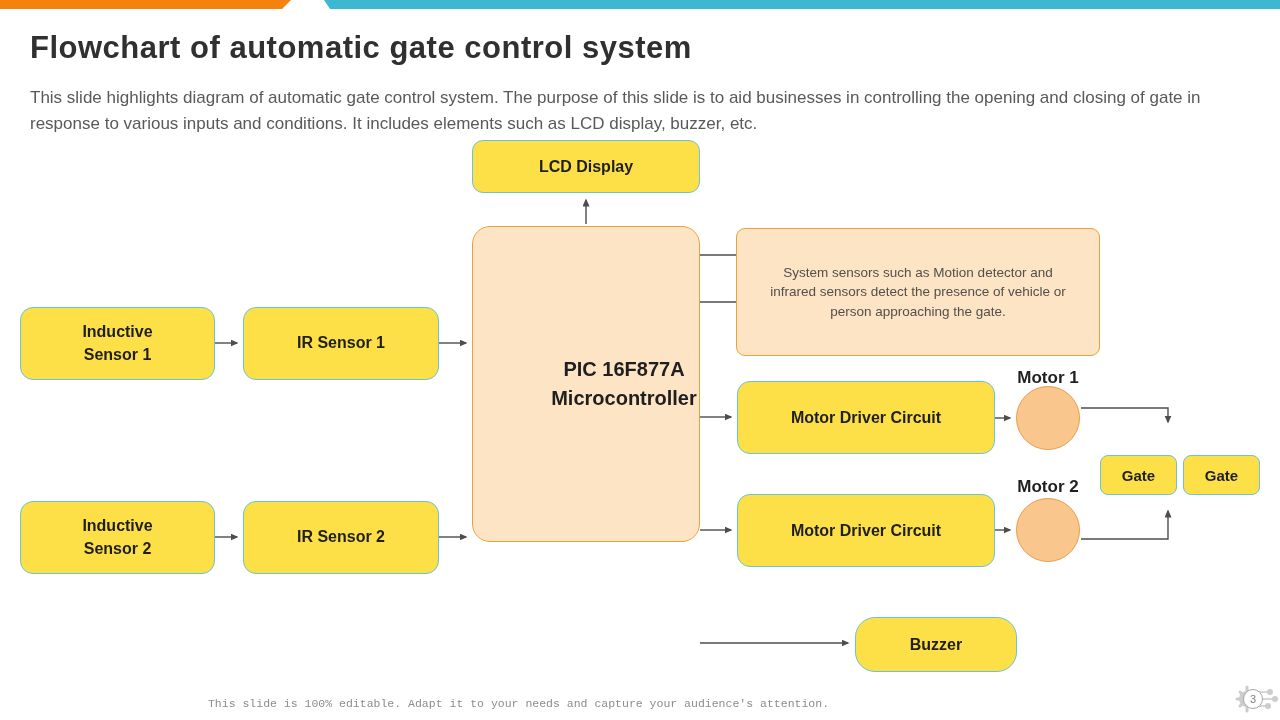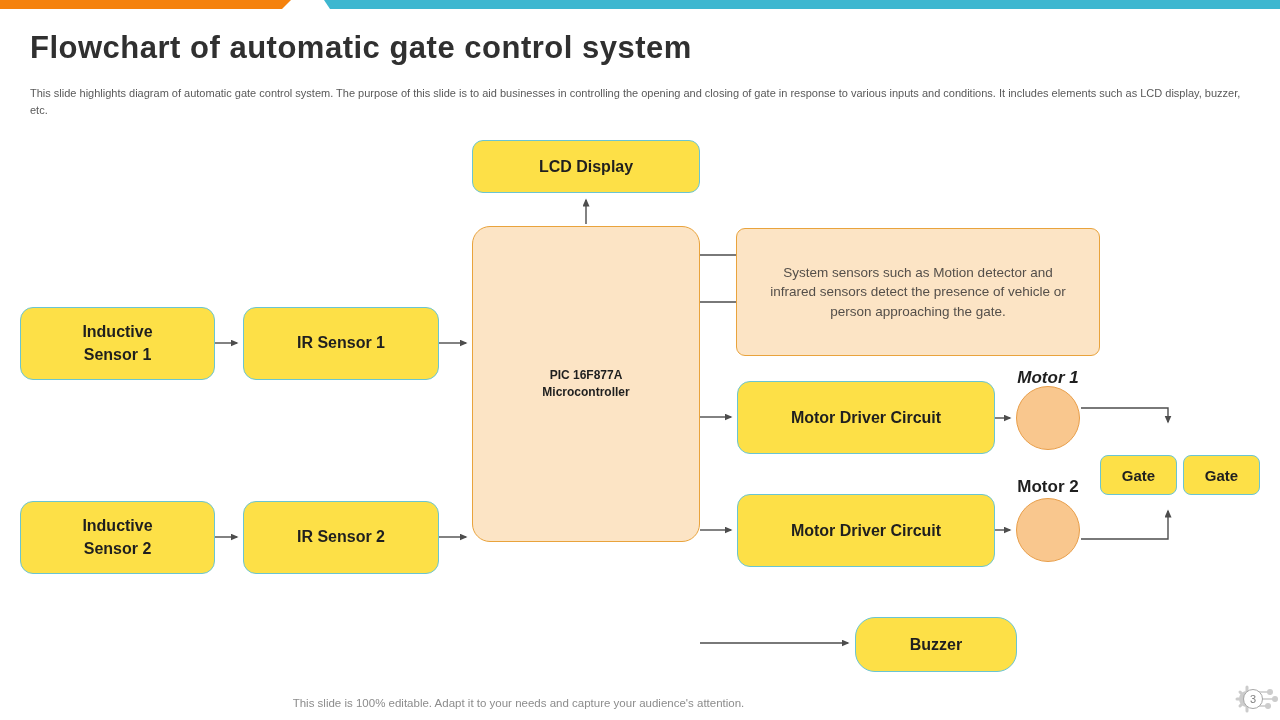--- a/index.html
+++ b/index.html
@@ -9,31 +9,31 @@
   }
   
   .bar{position:absolute;top:0;height:9px;}
   .bar-orange{left:0;width:291px;background:#F5820D;
     clip-path:polygon(0 0,100% 0,calc(100% - 9px) 100%,0 100%);}
   .bar-teal{left:324px;width:956px;background:#3EB7D0;
     clip-path:polygon(0 0,100% 0,100% 100%,6px 100%);}
   
   .title{position:absolute;left:30px;top:30px;font-size:31px;font-weight:bold;
     color:#303030;letter-spacing:.5px;white-space:nowrap;}
-  .description{position:absolute;left:30px;top:85px;width:1212px;font-size:11px;
+  .description{position:absolute;left:30px;top:85px;width:1212px;font-size:17px;
     color:#595959;line-height:1.55;}
   
   .node{position:absolute;display:flex;align-items:center;justify-content:center;
     box-sizing:border-box;text-align:center;}
   .blue{background:#fde047;border:1.5px solid #6AC5D2;}
   .orange{background:#FCE4C5;border:1.5px solid #E9A33C;}
   .node-label{font-weight:bold;color:#1f1f1f;}
   
   .lcd{left:472px;top:140px;width:228px;height:53px;border-radius:11px;font-size:16px;}
-  .mcu{left:472px;top:226px;width:228px;height:316px;border-radius:18px;font-size:12px;}
+  .mcu{left:472px;top:226px;width:228px;height:316px;border-radius:18px;font-size:20px;justify-content:flex-end;}
   .mcu .node-label{width:150px;line-height:1.45;}
   .notebox{left:736px;top:228px;width:364px;height:128px;border-radius:9px;}
   .notebox .note-text{font-size:13.5px;color:#544f4a;line-height:1.42;width:318px;font-weight:normal;}
   .sensor{width:195px;height:73px;border-radius:13px;font-size:16px;}
   .sensor .node-label{width:110px;line-height:1.4;}
   .ind1{left:20px;top:307px;}
   .ir1{left:243px;top:307px;width:196px;}
   .ind2{left:20px;top:501px;}
   .ir2{left:243px;top:501px;width:196px;}
   .mdc{left:737px;width:258px;height:73px;border-radius:13px;font-size:16px;}
@@ -42,27 +42,27 @@
   .gate{width:77px;height:40px;border-radius:8px;font-size:15px;top:455px;}
   .gate1{left:1100px;}
   .gate2{left:1183px;}
   .buzzer{left:855px;top:617px;width:162px;height:55px;border-radius:20px;font-size:16px;}
   .motor-circle{position:absolute;width:64px;height:64px;border-radius:50%;
     background:#F9C78E;border:1.5px solid #E89E49;box-sizing:border-box;}
   .motor1-circle{left:1016px;top:386px;}
   .motor2-circle{left:1016px;top:498px;}
   .motor-label{position:absolute;width:96px;text-align:center;font-weight:bold;
     font-size:17px;color:#1f1f1f;}
-  .motor1-label{left:1000px;top:368px;font-style:italic;}
+  .motor1-label{left:1000px;top:368px;}
   .motor2-label{left:1000px;top:477px;}
   
   #connectors{position:absolute;left:0;top:0;width:1280px;height:720px;pointer-events:none;}
   
   .footer-note{position:absolute;left:0;top:697px;width:1037px;text-align:center;
-    font-size:11.5px;color:#8c8c8c;}
+    font-size:11.5px;color:#8c8c8c;font-family:Liberation Mono, monospace;}
   .logo{position:absolute;left:1234px;top:681px;}
   .page-badge{position:absolute;left:1243px;top:689px;width:20px;height:20px;
     border-radius:50%;background:#ffffff;border:1px solid #a6a6a6;box-sizing:border-box;
     display:flex;align-items:center;justify-content:center;font-size:11px;color:#7f7f7f;}
 </style>
 </head>
 <body>
 
 <div id="slide">
 

